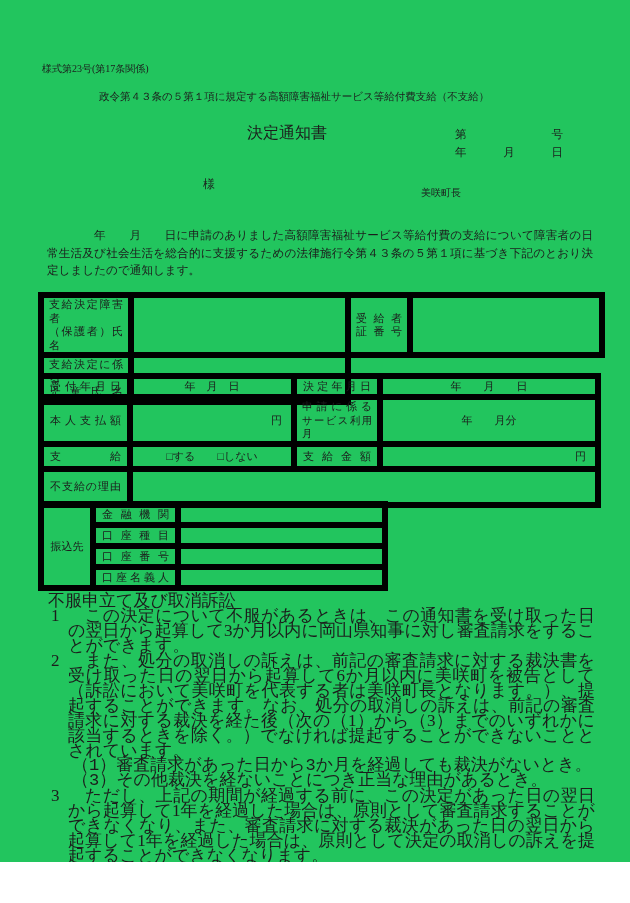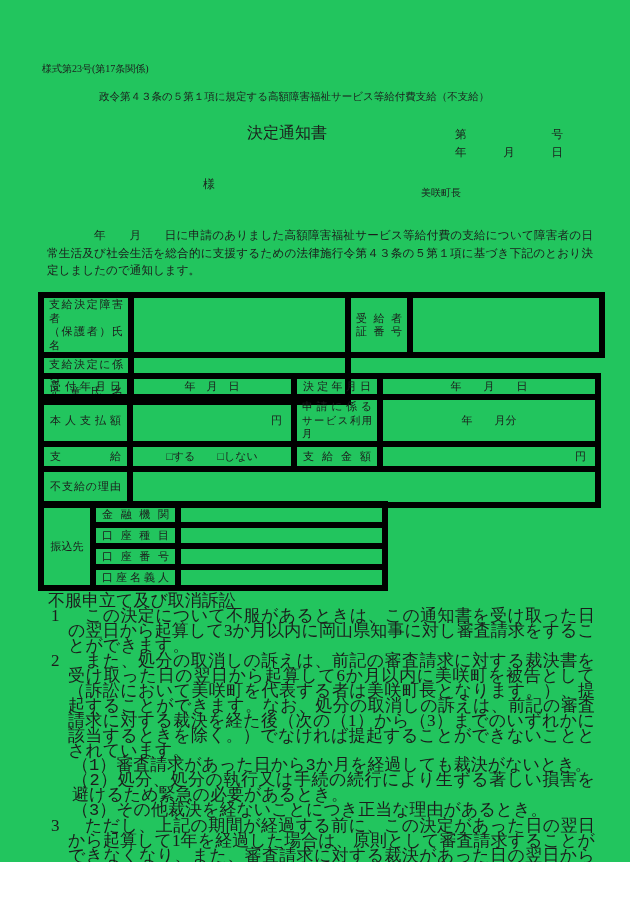--- a/index.html
+++ b/index.html
@@ -193,21 +193,20 @@
     <div class="appeal-heading">不服申立て及び取消訴訟</div>
     <div class="item">
       <div class="no">1</div>
       <div class="txt">この決定について不服があるときは、この通知書を受け取った日の翌日から起算して3か月以内に岡山県知事に対し審査請求をすることができます。</div>
     </div>
     <div class="item">
       <div class="no">2</div>
       <div class="txt">また、処分の取消しの訴えは、前記の審査請求に対する裁決書を受け取った日の翌日から起算して6か月以内に美咲町を被告として（訴訟において美咲町を代表する者は美咲町長となります。）、提起することができます。なお、処分の取消しの訴えは、前記の審査請求に対する裁決を経た後（次の（1）から（3）までのいずれかに該当するときを除く。）でなければ提起することができないこととされています。</div>
     </div>
     <div class="sub">（1）審査請求があった日から3か月を経過しても裁決がないとき。</div>
-    <div class="sub">（2）処分、処分の執行又は手続の続行により生ずる著しい損害を避けるため緊急の必要があるとき。</div>
     <div class="sub">（3）その他裁決を経ないことにつき正当な理由があるとき。</div>
     <div class="item">
       <div class="no">3</div>
       <div class="txt">ただし、上記の期間が経過する前に、この決定があった日の翌日から起算して1年を経過した場合は、原則として審査請求することができなくなり、また、審査請求に対する裁決があった日の翌日から起算して1年を経過した場合は、原則として決定の取消しの訴えを提起することができなくなります。</div>
     </div>
   </div>
 
 </div>
 
 </body></html>

